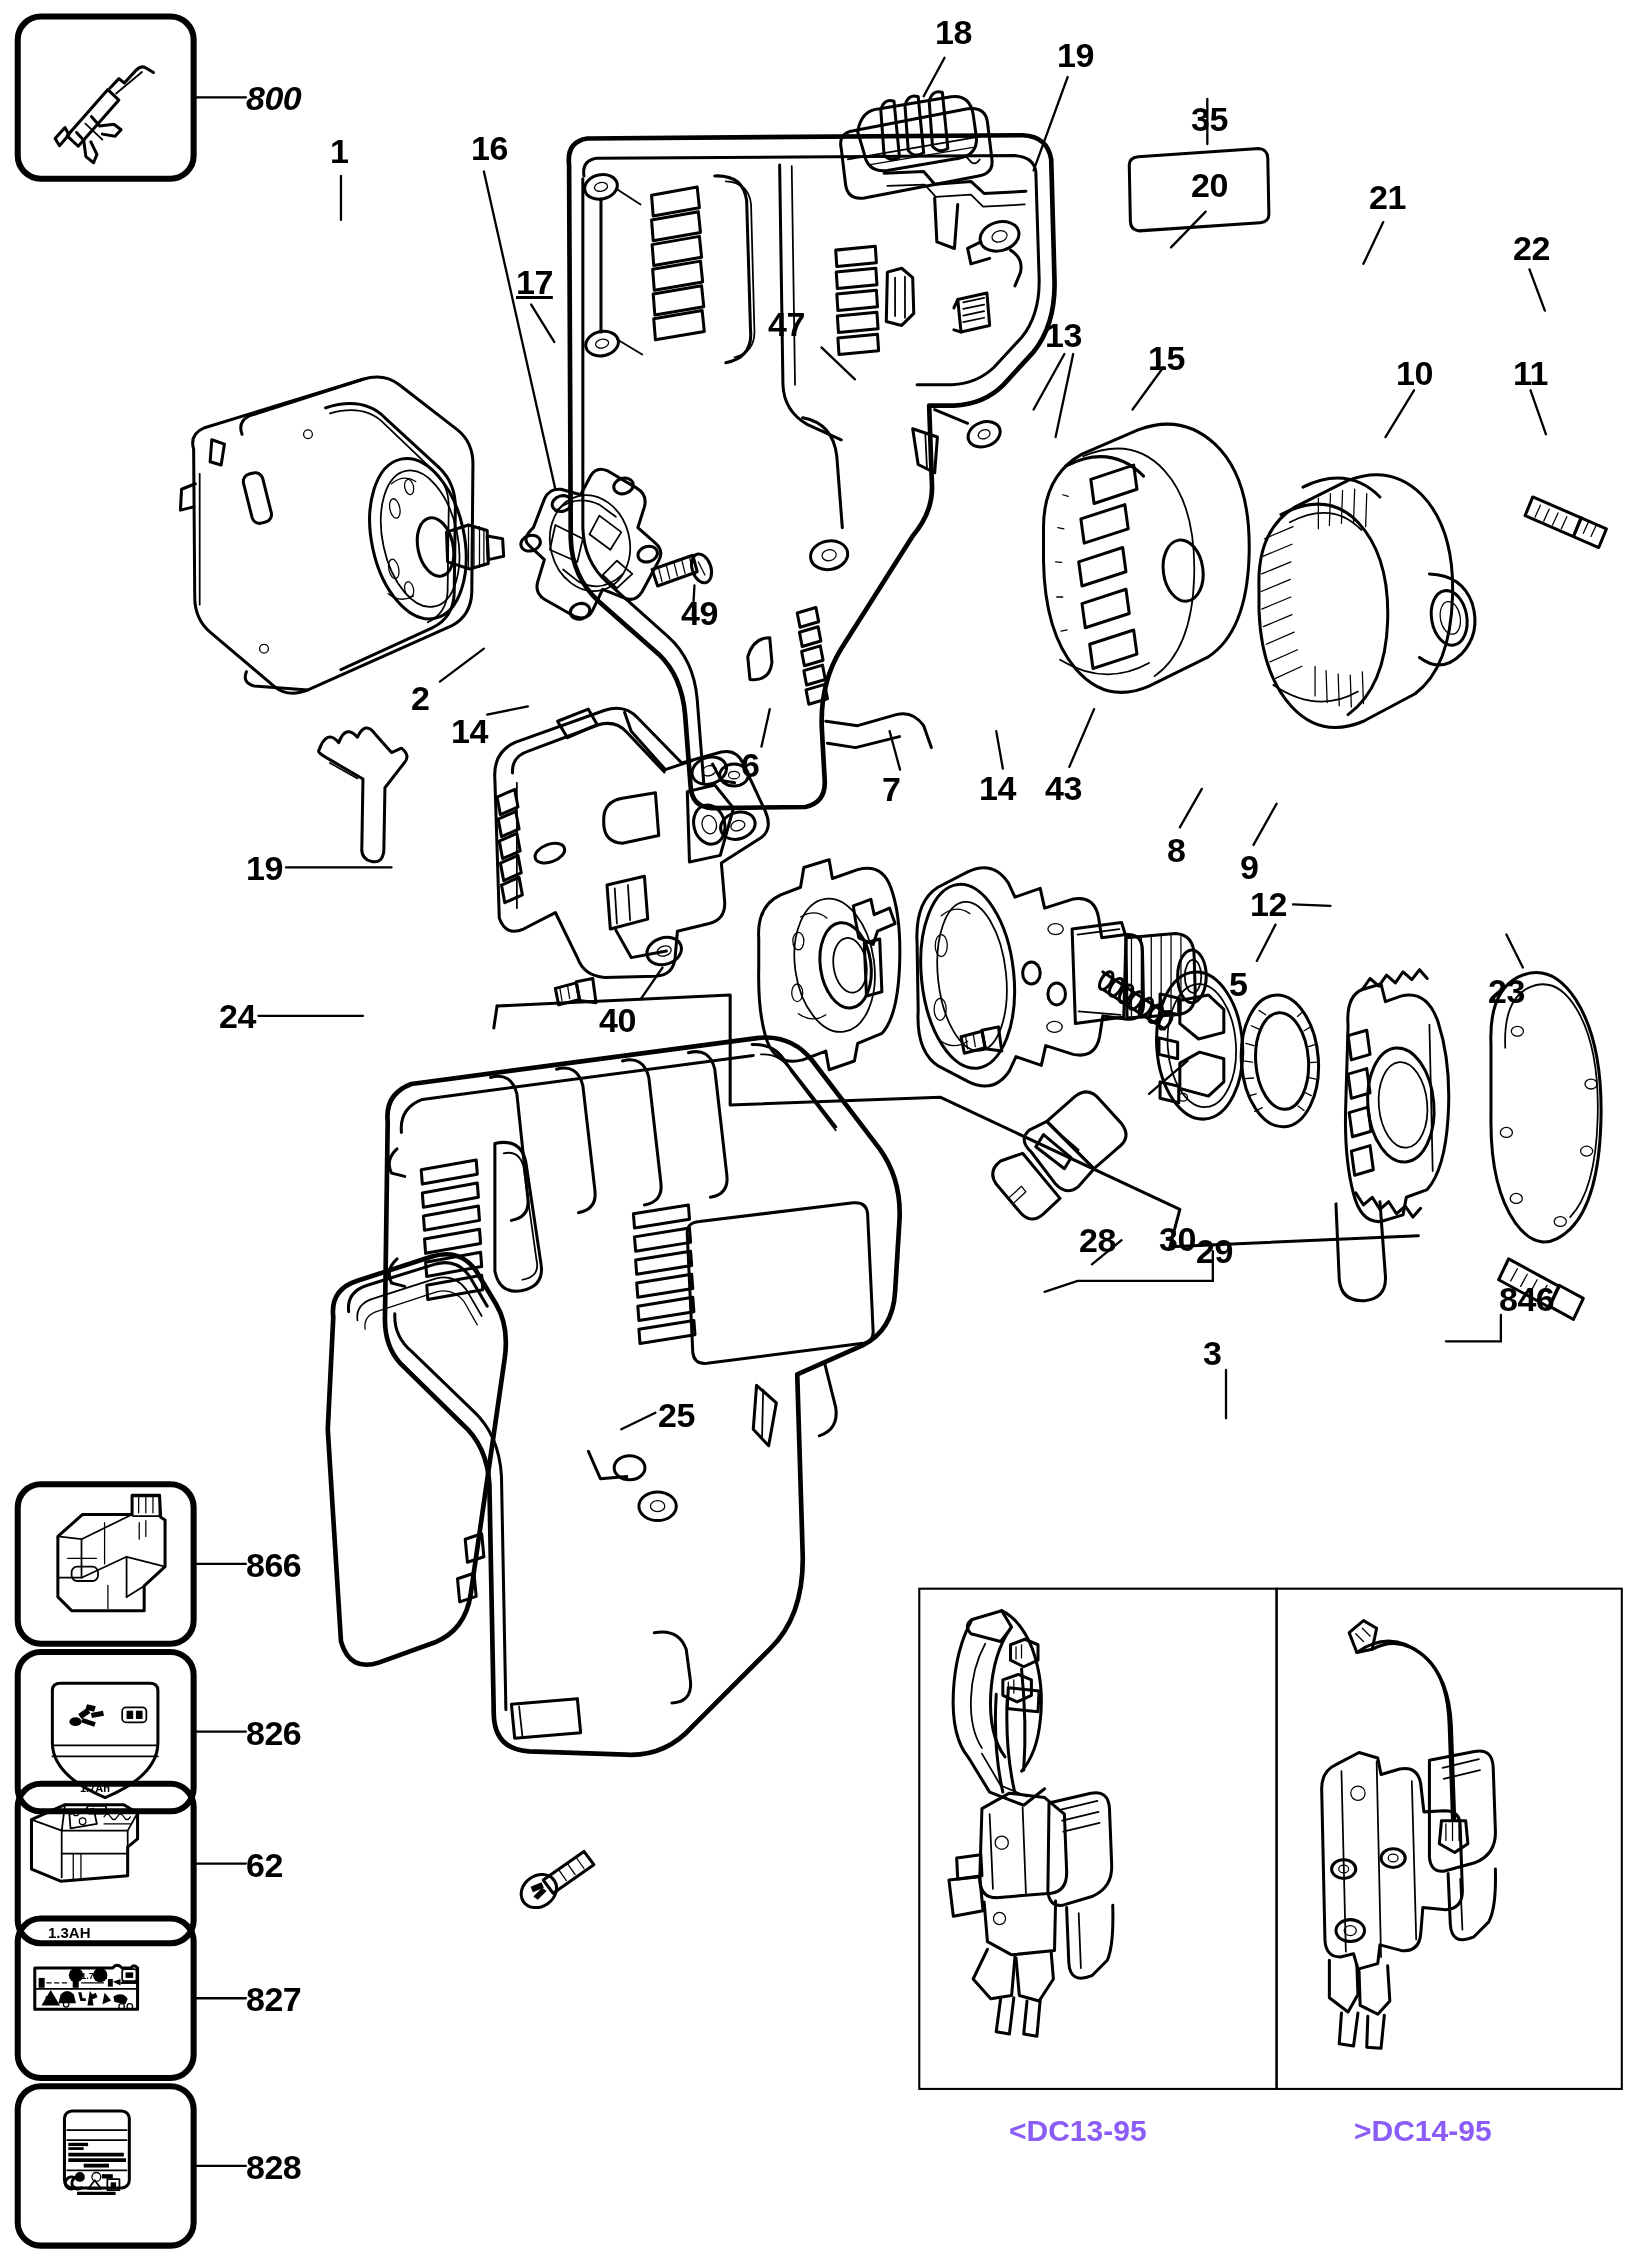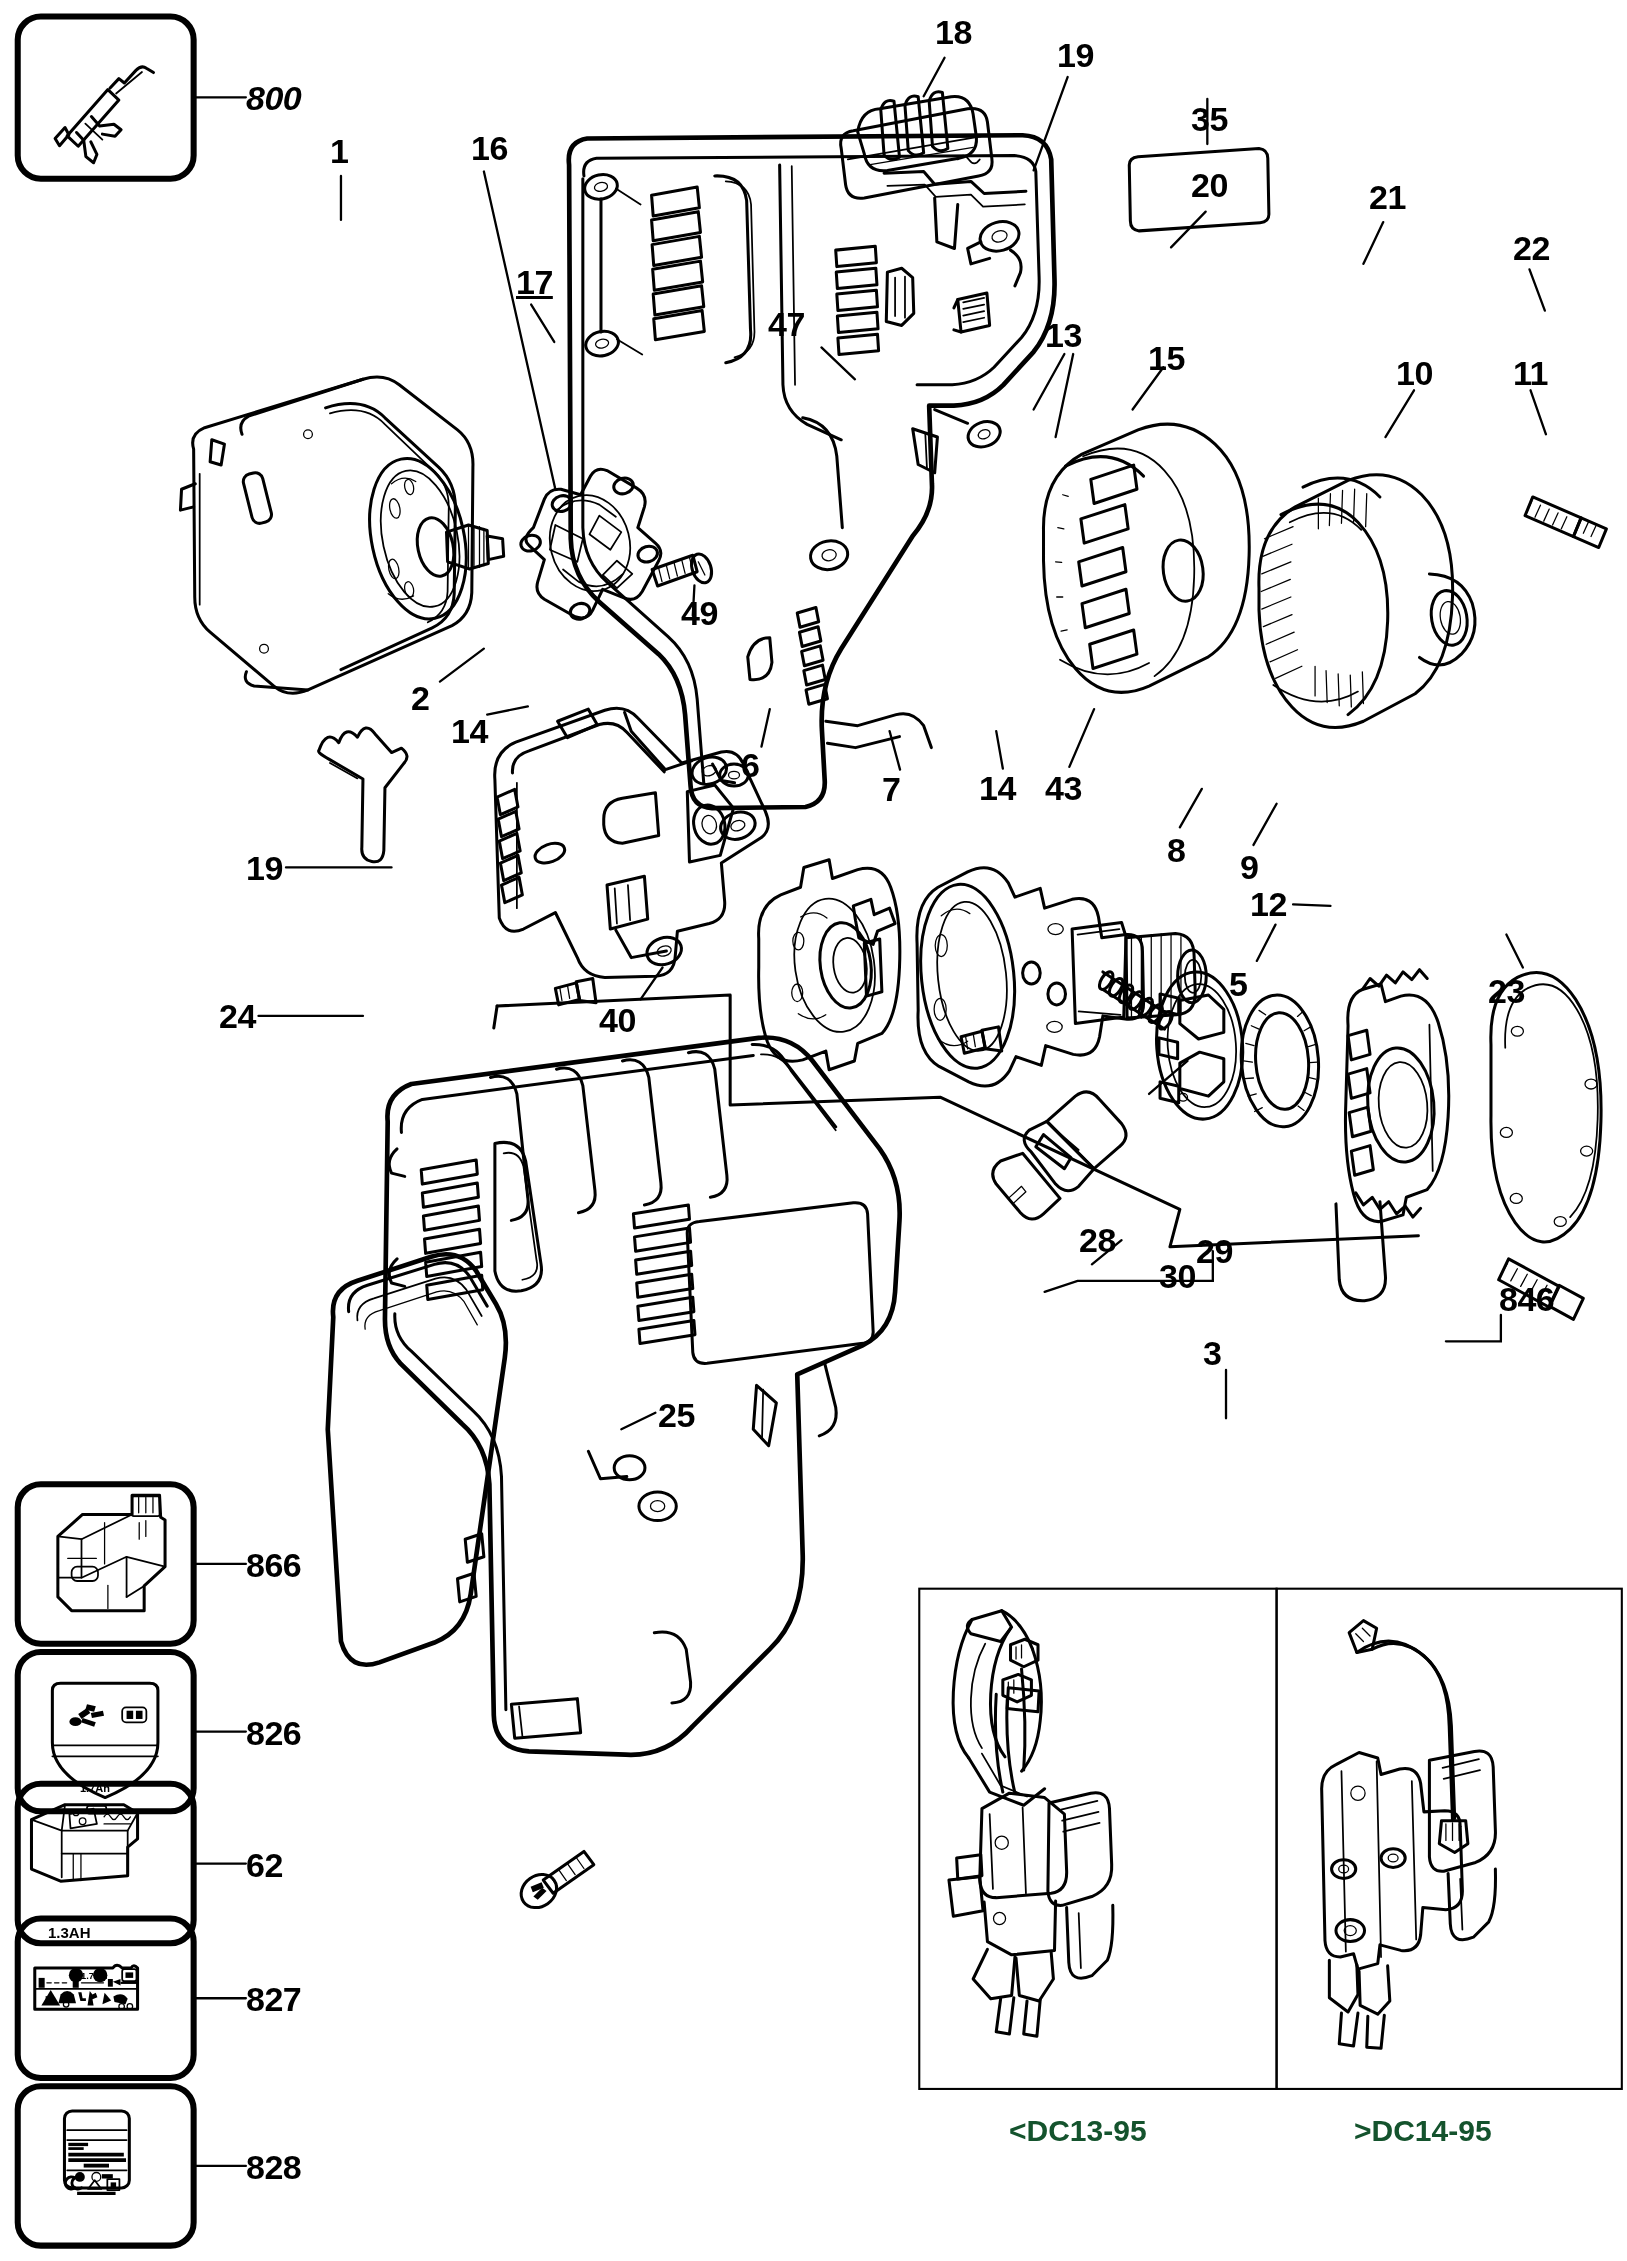--- a/index.html
+++ b/index.html
@@ -1,21 +1,21 @@
 <!DOCTYPE html>
 <html style="font-size:8.8px"><head>
 <meta charset="utf-8">
 <style>
   html,body{margin:0;padding:0;background:#fff;}
   body{font-family:"Liberation Sans",sans-serif;}
   #sheet{position:relative;width:1628px;height:2261px;background:#fff;overflow:hidden;}
   .svgroot{position:absolute;inset:0;width:1628px;height:2261px;}
   .cal{position:absolute;font-weight:bold;color:#000;line-height:1;white-space:nowrap;}
   .n-big{font-size:34px;letter-spacing:-0.5px;}
-  .v-lbl{position:absolute;font-weight:bold;font-size:30px;color:#14532d;white-space:nowrap;}
+  .v-lbl{position:absolute;font-weight:bold;font-size:30px;color:#8b5cf6;white-space:nowrap;}
   .tiny{position:absolute;font-weight:bold;color:#000;white-space:nowrap;}
 </style>
 </head>
 <body>
 
 <div id="sheet">
 
 <svg class="svgroot" viewBox="0 0 2961 4113">
   <defs>
     <style>
@@ -821,21 +821,21 @@
 <div class="cal n-big" style="left:1240px;top:850px;">9</div>
 <div class="cal n-big" style="left:1396px;top:356px;">10</div>
 <div class="cal n-big" style="left:1513px;top:356px;">11</div>
 <div class="cal n-big" style="left:1250px;top:887px;">12</div>
 <div class="cal n-big" style="left:1229px;top:967px;">5</div>
 <div class="cal n-big" style="left:1488px;top:974px;">23</div>
 <div class="cal n-big" style="left:246px;top:851px;">19</div>
 <div class="cal n-big" style="left:219px;top:999px;">24</div>
 <div class="cal n-big" style="left:599px;top:1003px;">40</div>
 <div class="cal n-big" style="left:658px;top:1398px;">25</div>
-<div class="cal n-big" style="left:1159px;top:1222px;margin-top:37px;">30</div>
+<div class="cal n-big" style="left:1159px;top:1222px;">30</div>
 <div class="cal n-big" style="left:1079px;top:1223px;">28</div>
 <div class="cal n-big" style="left:1196px;top:1234px;">29</div>
 <div class="cal n-big" style="left:1203px;top:1336px;">3</div>
 <div class="cal n-big" style="left:1499px;top:1282px;">846</div>
 
 <div class="v-lbl" style="left:1009px;top:2114px;">&lt;DC13-95</div>
 <div class="v-lbl" style="left:1354px;top:2114px;">&gt;DC14-95</div>
 
 </div>
 

